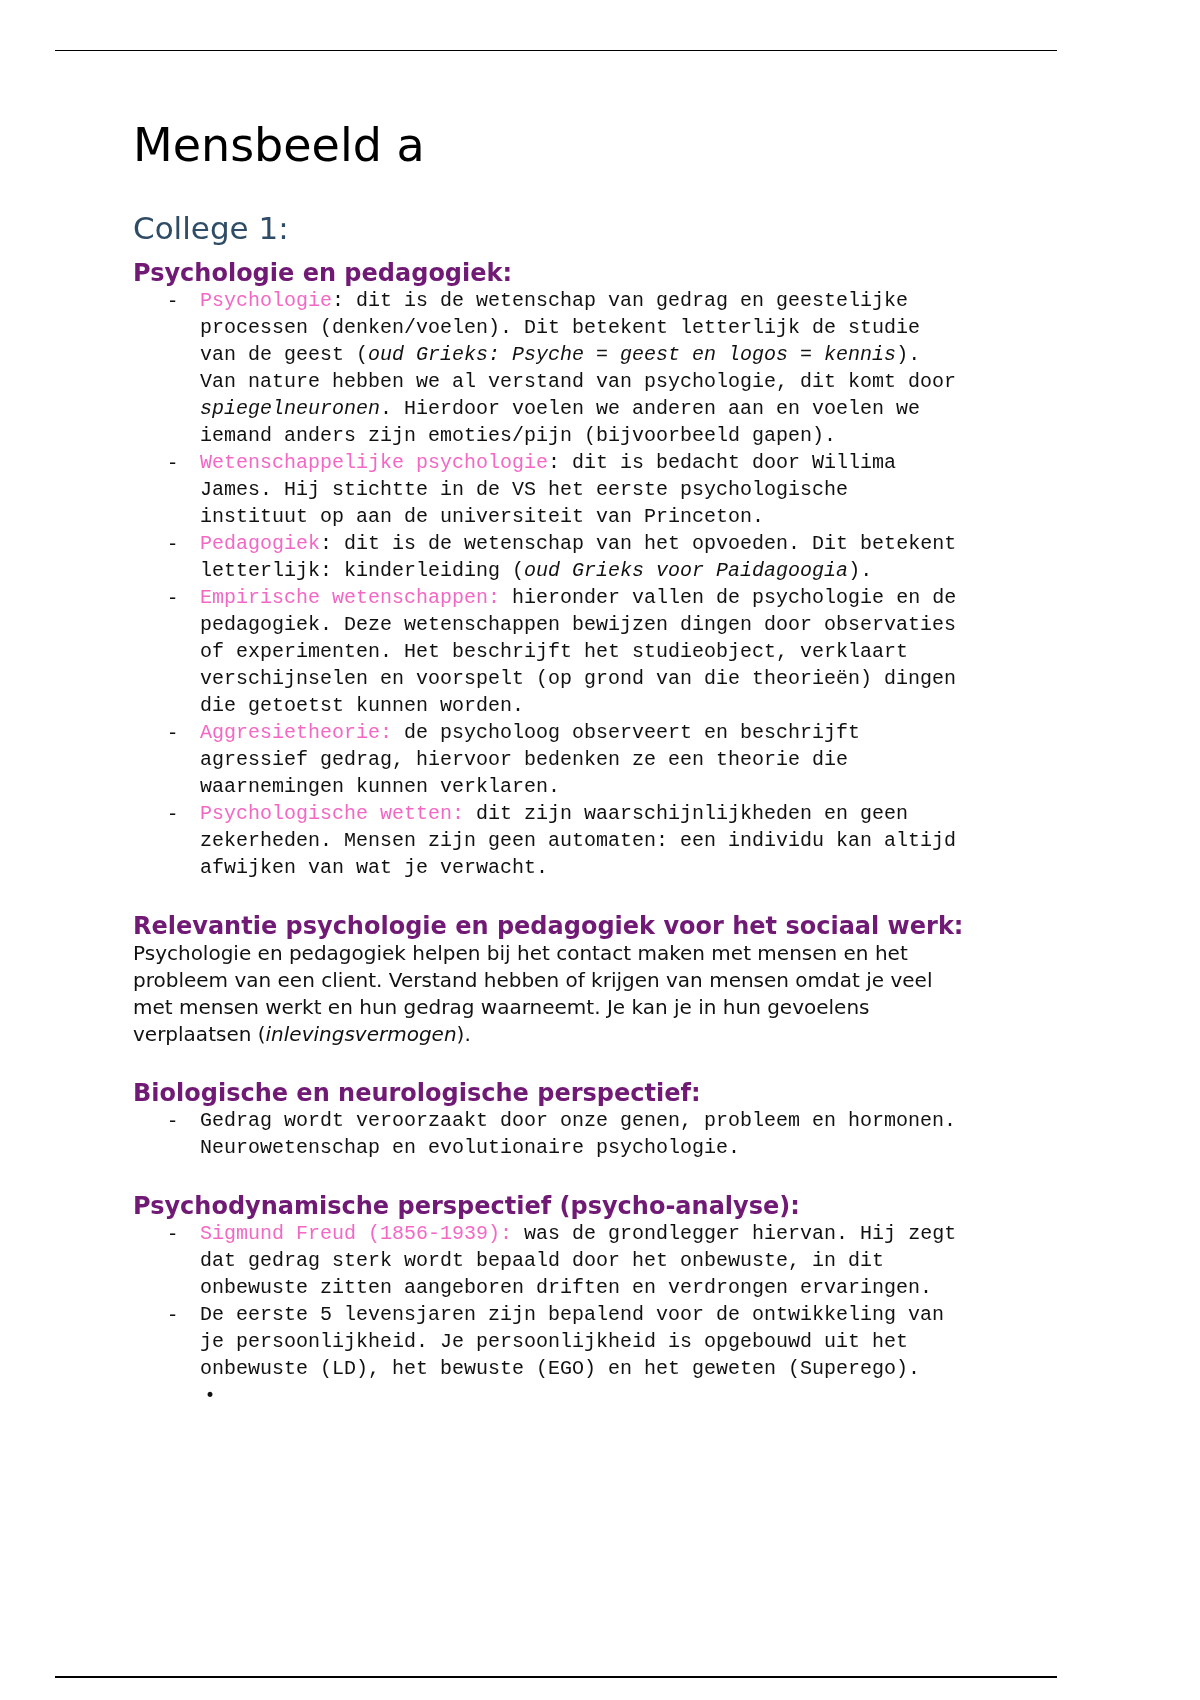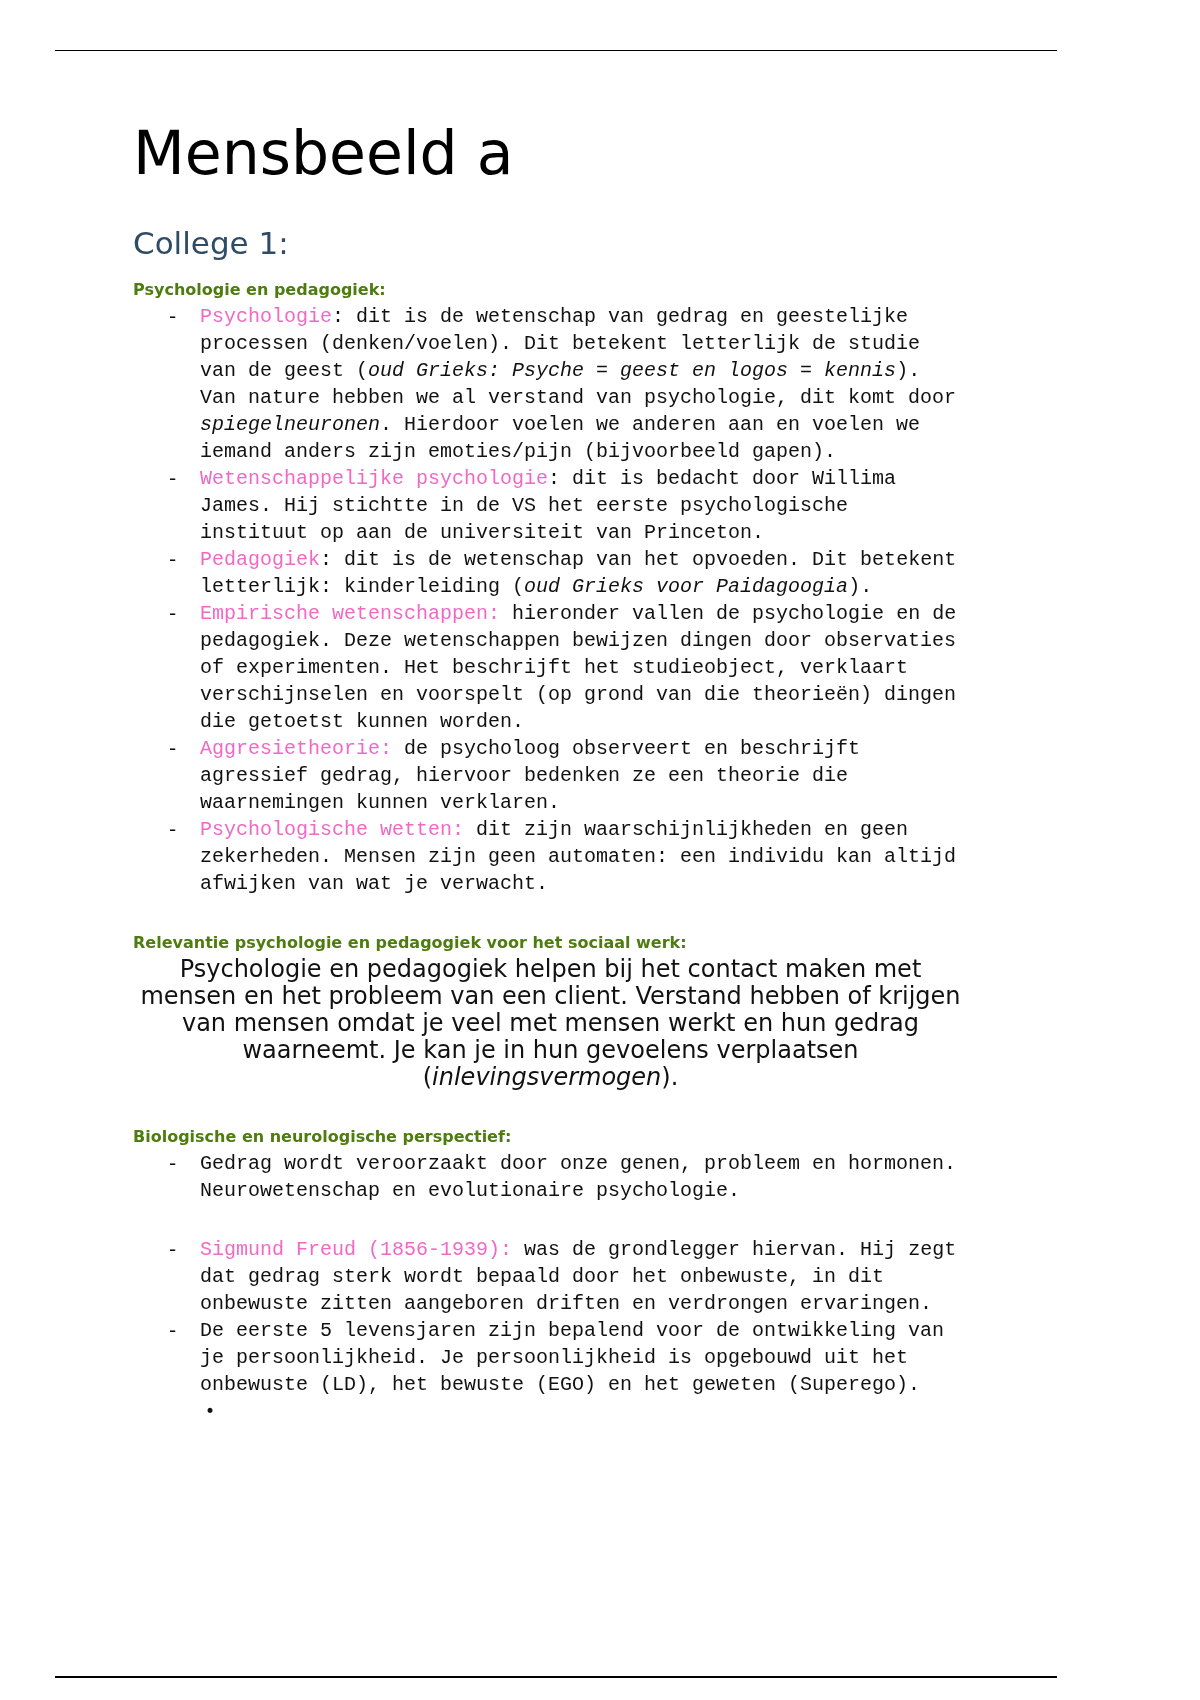--- a/index.html
+++ b/index.html
@@ -25,45 +25,44 @@
   .rule.top { top: 50px; height: 1px; }
   .rule.bottom { top: 1676px; }
 
   .content {
     position: absolute;
     left: 133px;
     top: 120px;
     width: 835px;
   }
   .doc-title {
-    font-size: 60px;
+    font-size: 46px;
     line-height: 1.1;
     color: #000000;
     margin: 0 0 40px 0;
     font-weight: 400;
   }
   .doc-subtitle {
     font-size: 31px;
     line-height: 1.15;
     color: #2F4C66;
     margin: 8px 0 14px 0;
     font-weight: 400;
   }
   .section { margin: 0; }
   .section + .section { margin-top: 32px; }
   .section-heading {
     font-weight: bold;
-    font-size: 16px;
+    font-size: 24px;
     line-height: 27px;
-    color: #4d7c0f;
+    color: #701a75;
   }
   .paragraph {
-    font-size: 24px;
+    font-size: 20px;
     line-height: 27px;
-    text-align: center;
   }
   .list-item {
     display: flex;
     align-items: flex-start;
     font-size: 20px;
     line-height: 27px;
   }
   .list-item .marker {
     flex: 0 0 31px;
     margin-left: 36px;
@@ -121,20 +120,21 @@
         <div class="paragraph"><span>Psychologie en pedagogiek helpen bij het contact maken met mensen en het probleem van een client. Verstand hebben of krijgen van mensen omdat je veel met mensen werkt en hun gedrag waarneemt. Je kan je in hun gevoelens verplaatsen (</span><span class="run-italic">inlevingsvermogen</span><span>).</span></div>
       </div>
       <div class="section">
         <div class="section-heading">Biologische en neurologische perspectief:</div>
         <div class="list-item">
           <span class="marker">-</span>
           <div class="item-text"><span>Gedrag wordt veroorzaakt door onze genen, probleem en hormonen. Neurowetenschap en evolutionaire psychologie.</span></div>
         </div>
       </div>
       <div class="section">
+        <div class="section-heading">Psychodynamische perspectief (psycho-analyse):</div>
         <div class="list-item">
           <span class="marker">-</span>
           <div class="item-text"><span class="run-term">Sigmund Freud (1856-1939):</span><span> was de grondlegger hiervan. Hij zegt dat gedrag sterk wordt bepaald door het onbewuste, in dit onbewuste zitten aangeboren driften en verdrongen ervaringen.</span></div>
         </div>
         <div class="list-item">
           <span class="marker">-</span>
           <div class="item-text"><span>De eerste 5 levensjaren zijn bepalend voor de ontwikkeling van je persoonlijkheid. Je persoonlijkheid is opgebouwd uit het onbewuste (LD), het bewuste (EGO) en het geweten (Superego).</span></div>
         </div>
         <div class="list-item sub">
           <span class="marker">•</span>

